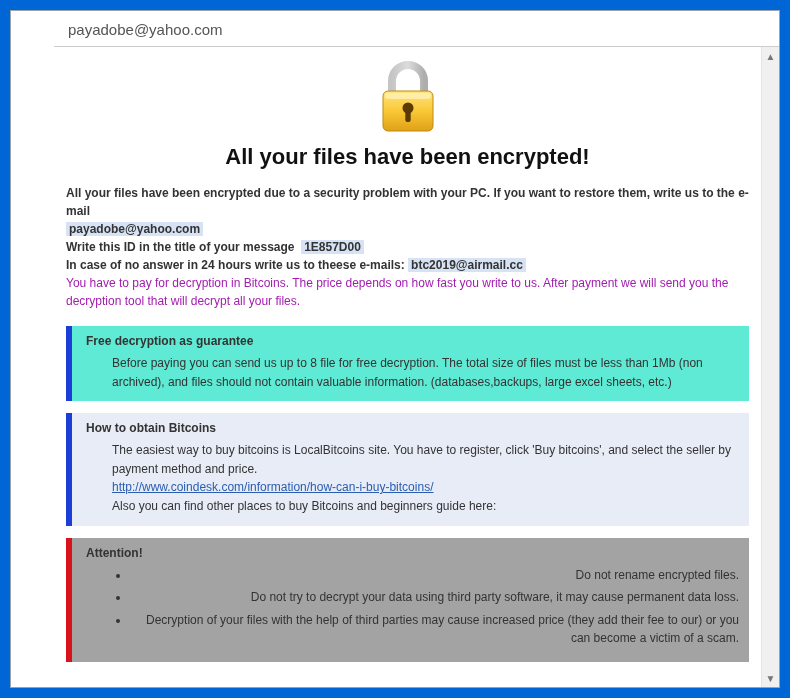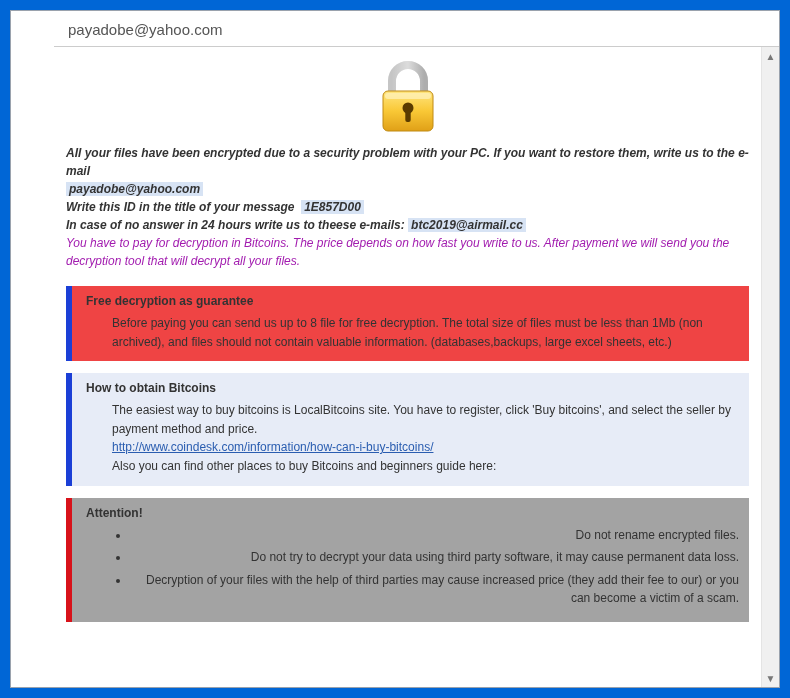--- a/index.html
+++ b/index.html
@@ -46,34 +46,33 @@
       text-align: center;
       font-size: 22px;
       font-weight: 700;
       margin: 6px 0 14px;
       color: #111;
     }
     .intro {
       font-size: 12px;
       line-height: 1.5;
       margin-bottom: 12px;
-      font-style: italic;
     }
     .intro .b { font-weight: 700; }
     .hl { background: #d7e3f4; padding: 0 3px; }
     .payline { color: #a21caf; font-size: 12px; line-height: 1.5; }
     .panel {
       border-left: 6px solid;
       padding: 8px 10px 10px 14px;
       margin: 12px 0;
       font-size: 12px;
     }
     .panel .panel-title { font-weight: 700; margin-bottom: 6px; }
     .panel .panel-body { padding-left: 26px; line-height: 1.55; }
-    .panel.blue  { border-color: #1b3fd6; background: #ef4444; margin-top: 16px; }
+    .panel.blue  { border-color: #1b3fd6; background: #5eead4; margin-top: 16px; }
     .panel.blue2 { border-color: #1b3fd6; background: #e7ecf7; }
     .panel.red   { border-color: #d8121a; background: #a3a3a3; }
     .panel a.link { color: #2a5db0; text-decoration: underline; word-break: break-all; }
     ul.bullets { list-style: disc; padding-left: 18px; }
     ul.bullets li { margin: 4px 0; text-align: right; }
     .scrollbar {
       width: 18px;
       background: #f0f0f0;
       border-left: 1px solid #e4e4e4;
       position: relative;
@@ -116,20 +115,21 @@
             <path d="M15 32 V20 a16 16 0 0 1 32 0 V32" fill="none" stroke="url(#gshk)" stroke-width="8" stroke-linecap="round"></path>
             <path d="M15 32 V20 a16 16 0 0 1 32 0 V32" fill="none" stroke="#8a8a8a" stroke-width="8" stroke-linecap="round" opacity="0.25"></path>
             <rect x="6" y="30" width="50" height="40" rx="5" fill="url(#gbody)" stroke="#c08a12" stroke-width="1"></rect>
             <rect x="8" y="32" width="46" height="6" rx="3" fill="#fff2bf" opacity="0.7"></rect>
             <circle cx="31" cy="47" r="5.5" fill="#5a3b00"></circle>
             <rect x="28.3" y="49" width="5.4" height="12" rx="2" fill="#5a3b00"></rect>
           </svg>
         </span>
       </div>
 
+      <h1 class="main-heading">All your files have been encrypted!</h1>
 
       <div class="intro">
         <div>
           <span class="b">All your files have been encrypted due to a security problem with your PC. If you want to restore them, write us to the e-mail</span>
         </div>
         <div>
           <span class="b hl">payadobe@yahoo.com</span>
         </div>
         <div>
           <span class="b">Write this ID in the title of your message</span>

